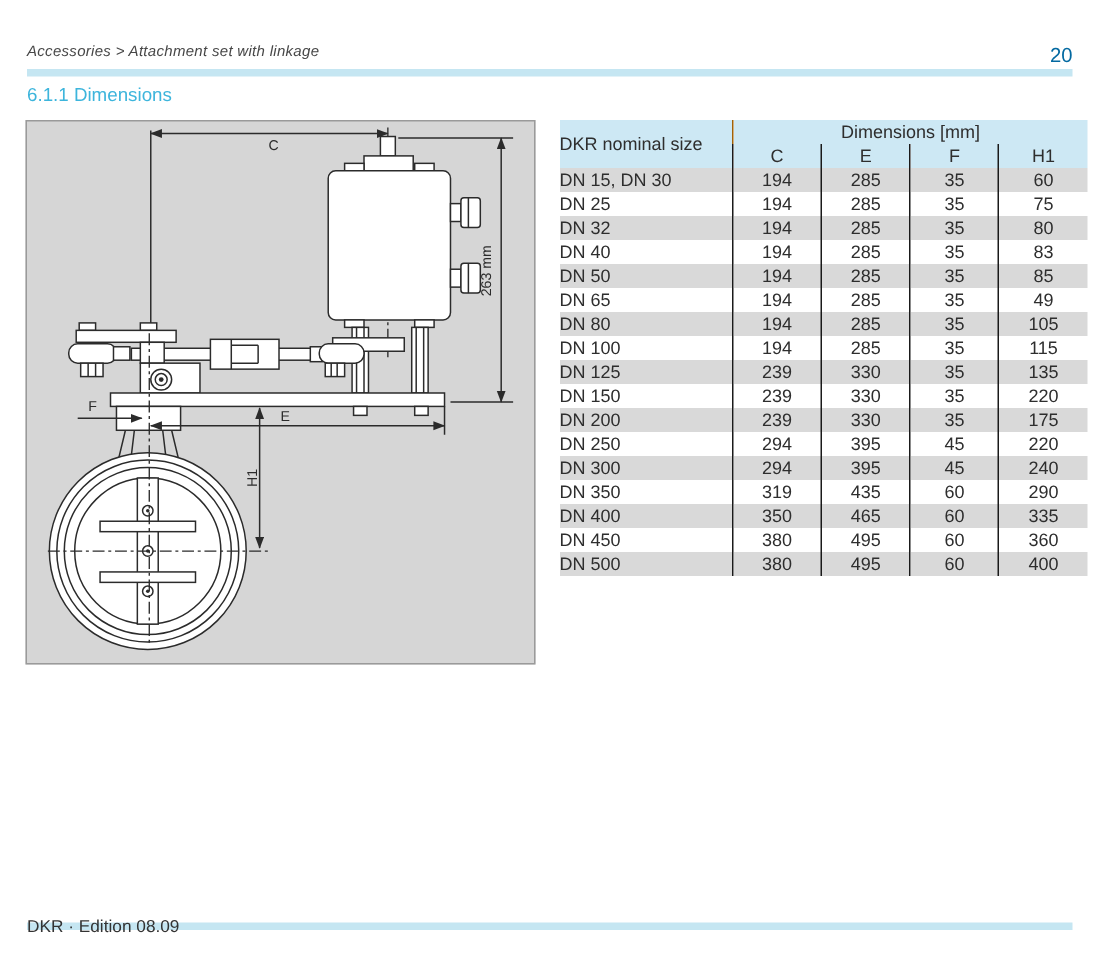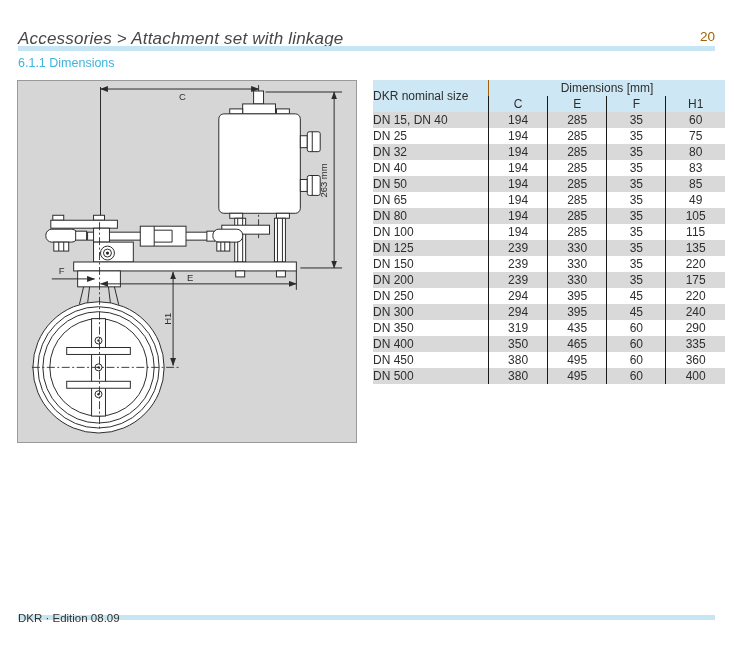--- a/index.html
+++ b/index.html
@@ -2,22 +2,22 @@
 <html><head>
 <meta charset="utf-8">
 <style>
   html,body{margin:0;padding:0;}
   body{
     width:733px;height:646px;position:relative;background:#ffffff;
     font-family:"Liberation Sans", sans-serif;color:#3a3a3a;overflow:hidden;
   }
   .abs{position:absolute;}
   
-  .breadcrumb{left:18px;top:29px;font-size:17px;font-style:italic;color:#474747;letter-spacing:.2px;}
-  .pagenum{right:18px;top:29px;font-size:13.5px;color:#a16207;}
+  .breadcrumb{left:18px;top:29px;font-size:10px;font-style:italic;color:#474747;letter-spacing:.2px;}
+  .pagenum{right:18px;top:29px;font-size:13.5px;color:#0369a1;}
   .rule{left:18px;width:697px;height:5px;background:#c5e6f2;}
   .rule-top{top:46px;}
   .rule-bottom{top:615px;}
   .section-title{left:18px;top:56px;font-size:12.5px;color:#3db5dc;}
   .footer-text{left:18px;top:612px;font-size:11.5px;color:#333;}
   
   .drawing-panel{left:17px;top:80px;width:340px;height:363px;background:#d6d6d6;border:1px solid #9a9a9a;box-sizing:border-box;}
   .drawing-panel svg{display:block;}
   
   .dim-table-wrap{left:373px;top:80px;width:352px;}
@@ -151,21 +151,21 @@
       </tr>
       <tr>
         <th class="col c1">C</th>
         <th class="col c2">E</th>
         <th class="col c3">F</th>
         <th class="col c4">H1</th>
       </tr>
     </thead>
     <tbody>
         <tr class="alt">
-          <td class="size">DN 15, DN 40</td>
+          <td class="size">DN 15, DN 30</td>
           <td class="val">194</td>
           <td class="val">285</td>
           <td class="val">35</td>
           <td class="val">60</td>
         </tr>
         <tr>
           <td class="size">DN 25</td>
           <td class="val">194</td>
           <td class="val">285</td>
           <td class="val">35</td>

